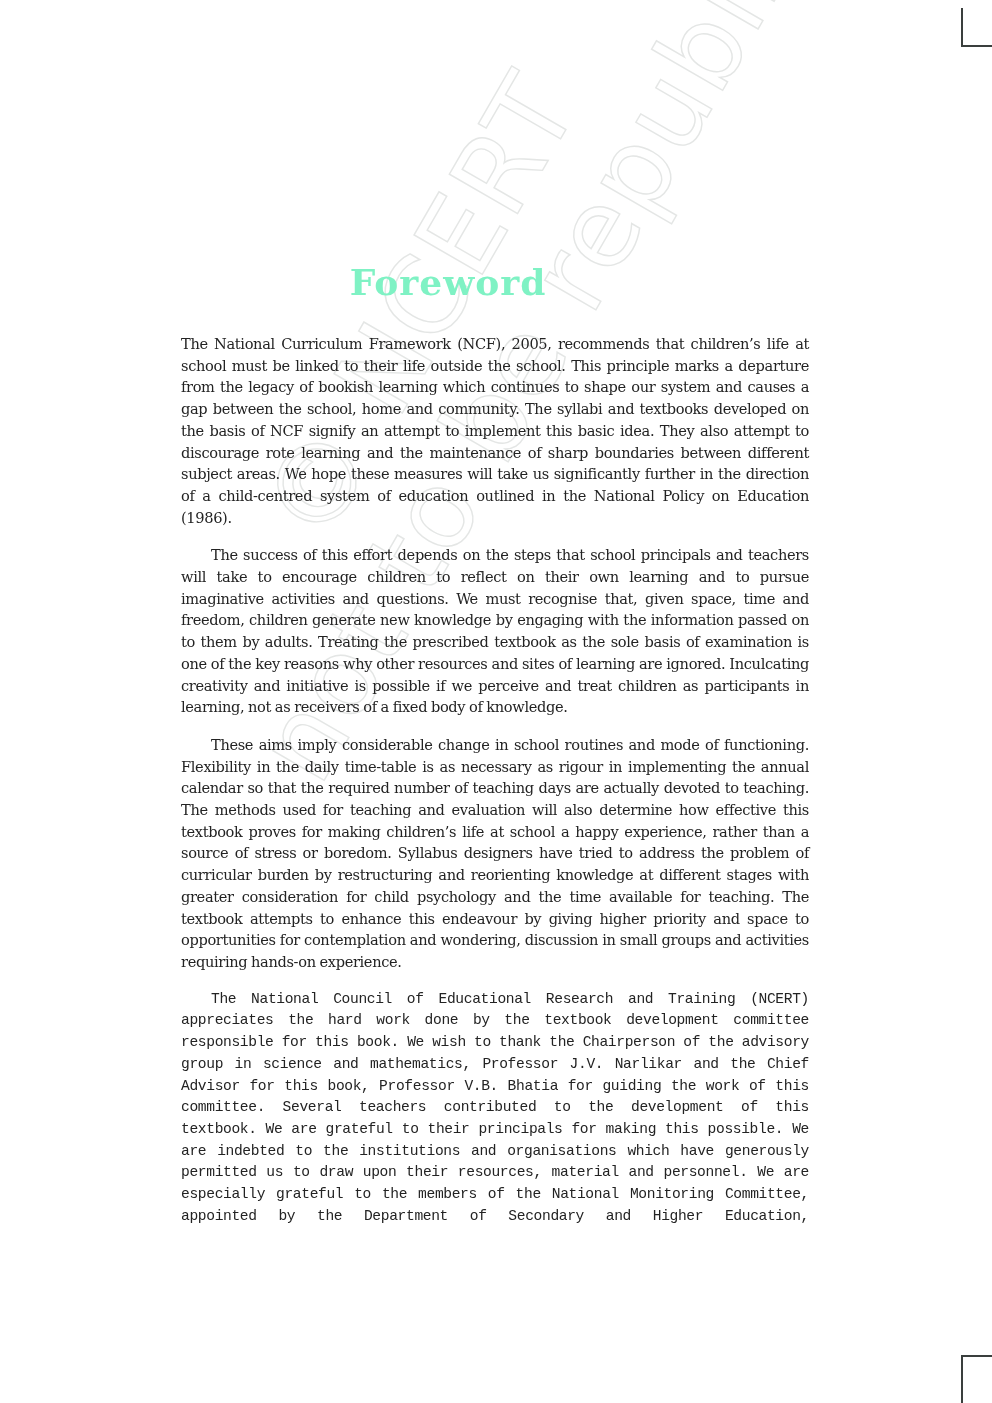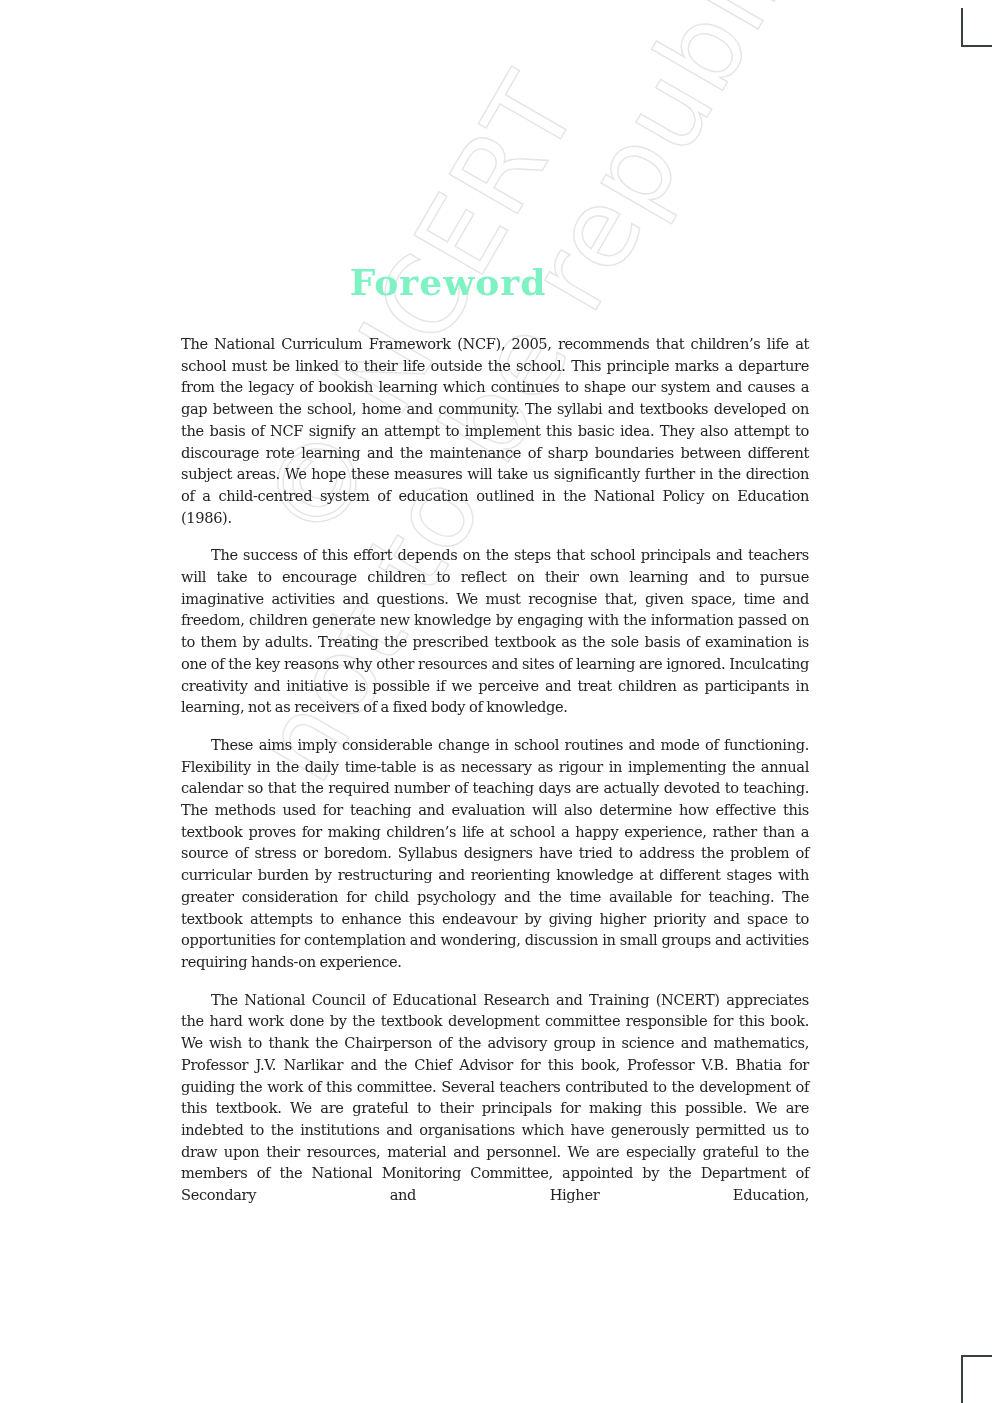--- a/index.html
+++ b/index.html
@@ -76,20 +76,21 @@
     .body-text p {
       margin: 16px;
       text-align: justify;
       text-align-last: left;
     }
     .body-text p.indent {
       text-indent: 30px;
     }
     .body-text p.last-cut {
       text-align-last: justify;
+      font-family: Liberation Mono, monospace;
     }
   </style>
 </head>
 <body>
 
 <div class="crop-mark crop-top-v"></div>
 <div class="crop-mark crop-top-h"></div>
 <div class="crop-mark crop-bot-v"></div>
 <div class="crop-mark crop-bot-h"></div>
 

